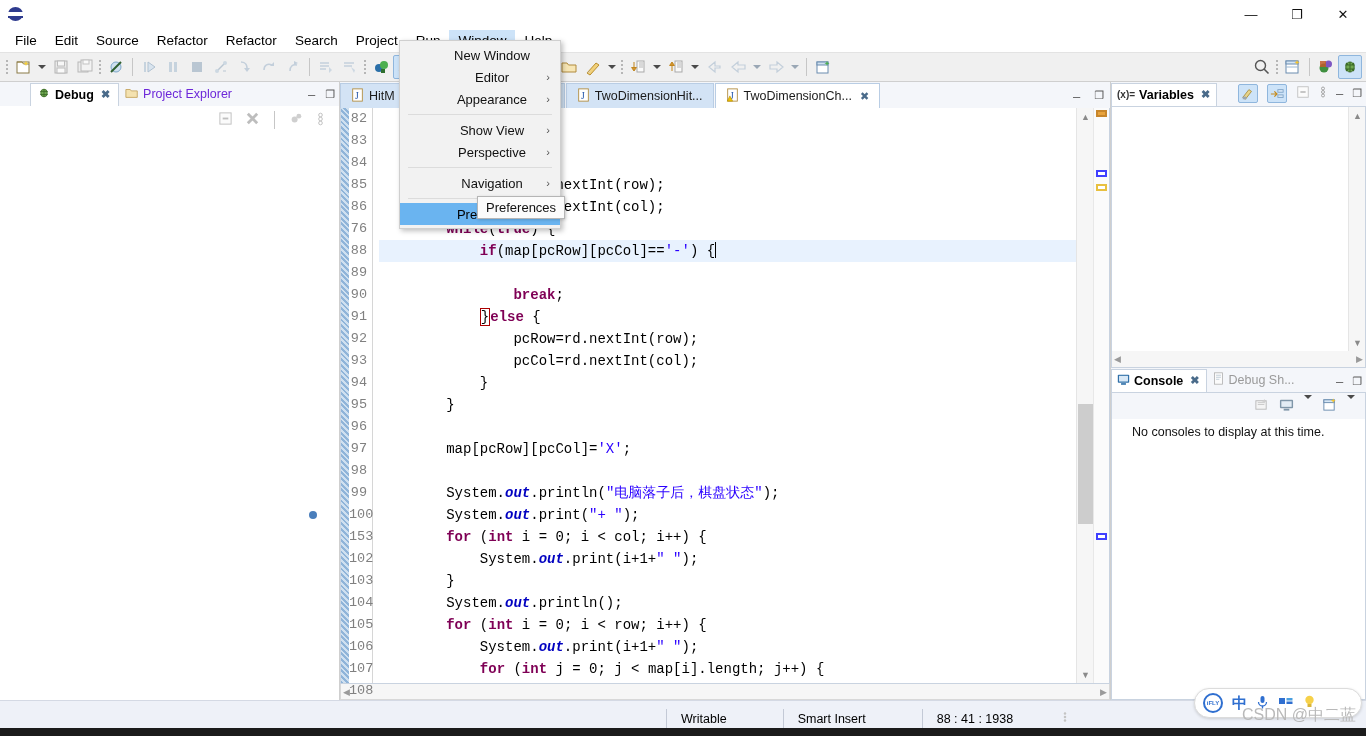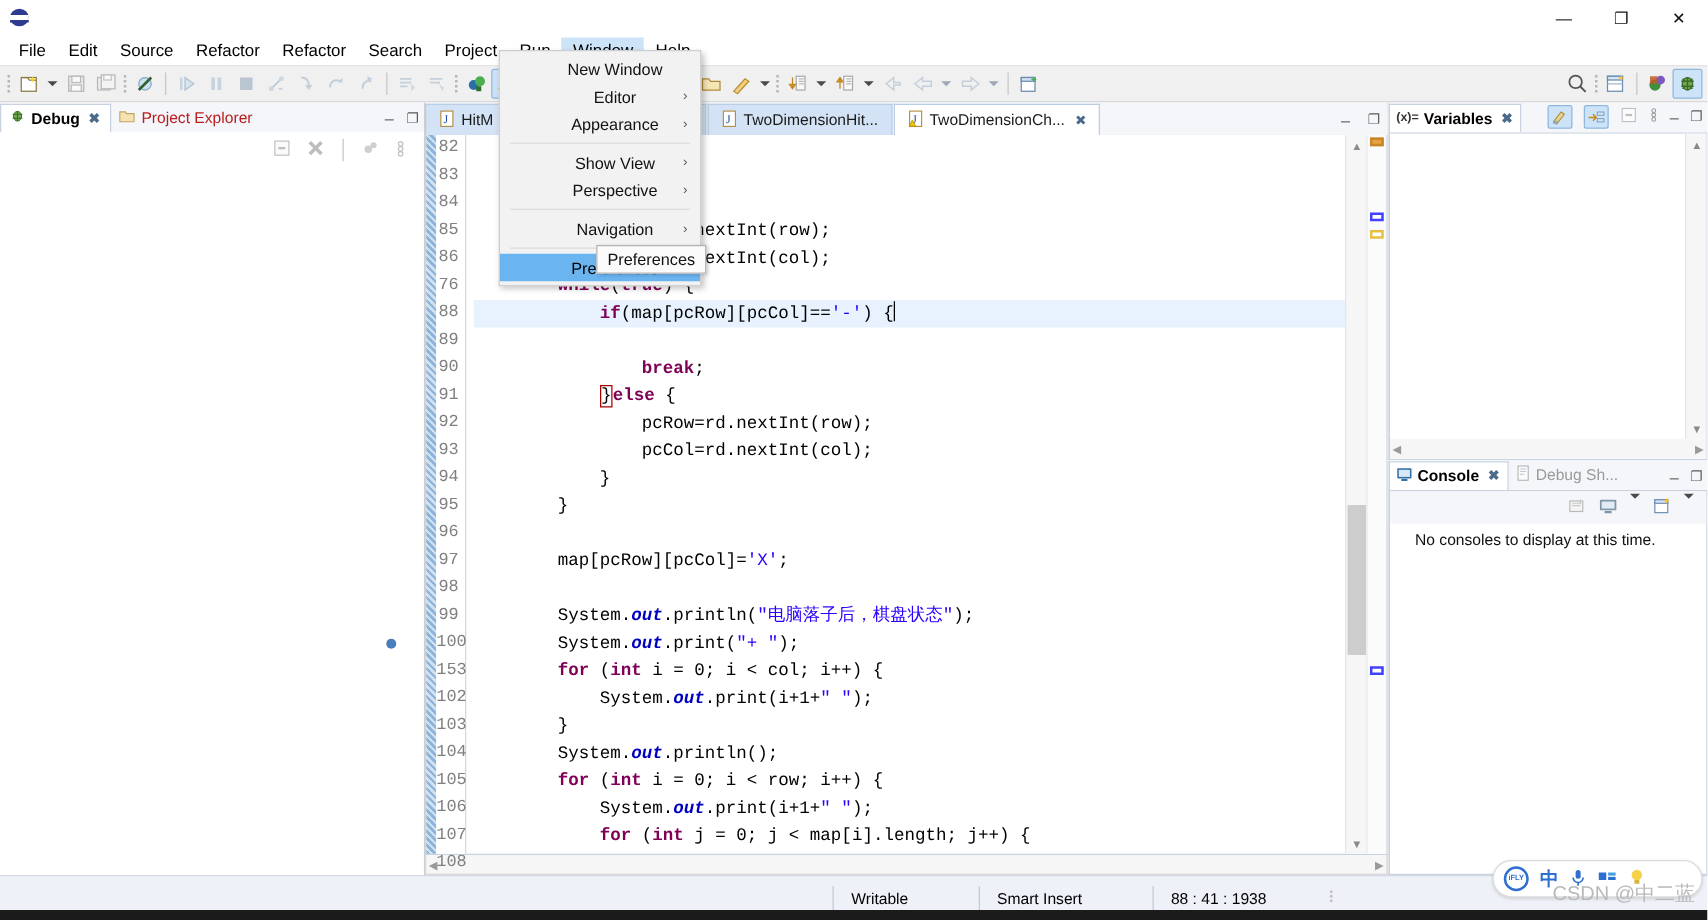--- a/index.html
+++ b/index.html
@@ -52,22 +52,22 @@
   .caret{width:0;height:0;border-left:4px solid transparent;border-right:4px solid transparent;
     border-top:4px solid #4a4a4a;}
   .caret.dim{border-top-color:#9aa7b5;}
   .tb.sel{background:#cde3f8;border:1px solid #8fb6dd;border-radius:2px;}
   
   .workbench{position:absolute;left:0;top:82px;right:0;bottom:36px;display:flex;}
   
   .leftview{width:340px;background:#ffffff;border-right:1px solid #cfcfcf;display:flex;flex-direction:column;}
   .viewtabs{height:24px;display:flex;align-items:flex-end;background:#f4f6fa;position:relative;}
   .vtab{display:flex;align-items:center;gap:4px;padding:3px 8px 4px 6px;font-size:12.5px;height:23px;}
-  .vtab.sel{background:#ffffff;border-top:1px solid #c9d3e0;border-left:1px solid #c9d3e0;border-right:1px solid #c9d3e0;font-weight:bold;}
-  .vtab.un{color:#b91c1c;}
+  .vtab.sel{background:#ffffff;border-top:1px solid #c9d3e0;border-left:1px solid #c9d3e0;border-right:1px solid #c9d3e0;font-weight:bold;margin-left:30px;}
+  .vtab.un{color:#6d28d9;}
   .vtab-actions{position:absolute;right:4px;bottom:4px;display:flex;gap:10px;align-items:center;}
   .leftbody{flex:1;background:#fff;position:relative;}
   .lefttoolbar{height:28px;display:flex;align-items:center;justify-content:flex-end;gap:12px;padding-right:14px;}
   
   .editorwrap{flex:1;display:flex;flex-direction:column;min-width:0;background:#f4f6fa;}
   .edtabs{height:26px;display:flex;align-items:flex-end;background:#f4f6fa;position:relative;}
   .etab{display:flex;align-items:center;gap:5px;padding:3px 10px;font-size:12.5px;height:25px;
      background:#d3e3f5;border:1px solid #b9cde4;border-bottom:none;margin-right:1px;color:#1a1a1a;white-space:nowrap;}
   .etab.sel{background:#ffffff;border-color:#b9cde4;}
   .etab-close{font-size:11px;color:#4a6b8a;margin-left:3px;}

